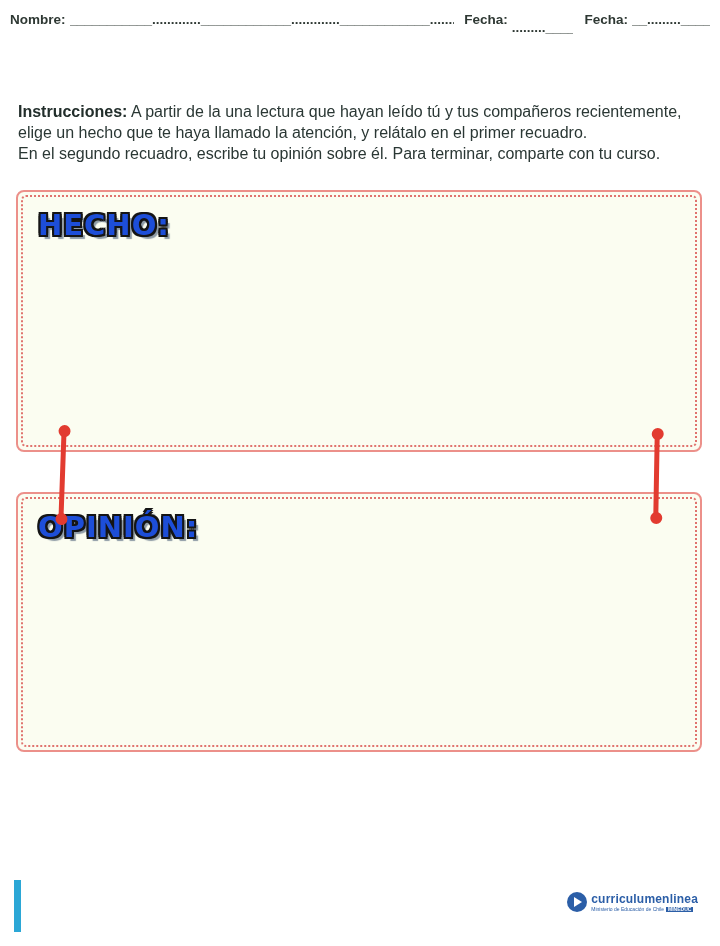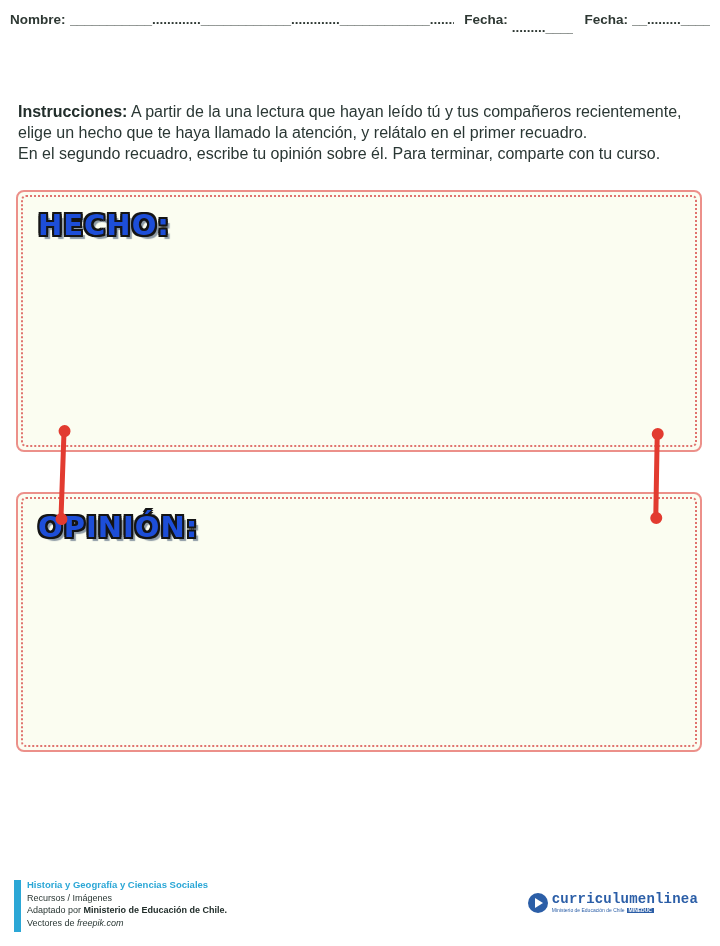--- a/index.html
+++ b/index.html
@@ -160,24 +160,23 @@
   .play-tri {
     width: 0; height: 0;
     border-top: 5px solid transparent;
     border-bottom: 5px solid transparent;
     border-left: 8px solid #ffffff;
     margin-left: 2px;
   }
   .logo-col { display: flex; flex-direction: column; line-height: 1; }
   .logo-text {
     color: #2b5ea7;
-    font-size: 14px;
+    font-size: 12px;
     font-weight: bold;
     letter-spacing: 0.2px;
-    font-family: Liberation Mono, monospace;
   }
   .logo-sub {
     display: flex;
     align-items: center;
     margin-top: 2px;
   }
   .logo-tagline {
     font-size: 5px;
     color: #2b5ea7;
     white-space: nowrap;
@@ -226,26 +225,20 @@
     <div class="dot dot-top"></div>
     <div class="dot dot-bottom"></div>
   </div>
   <div class="connector connector-right">
     <div class="dot dot-top"></div>
     <div class="dot dot-bottom"></div>
   </div>
 
   <div class="footer">
     <div class="footer-bar"></div>
-    <div class="footer-text">
-      <div class="footer-subject">Historia y Geografía y Ciencias Sociales</div>
-      <div>Recursos / Imágenes</div>
-      <div><span>Adaptado por </span><b>Ministerio de Educación de Chile.</b></div>
-      <div><span>Vectores de </span><i>freepik.com</i></div>
-    </div>
 
     <div class="logo">
       <div class="play-circle">
         <div class="play-tri"></div>
       </div>
       <div class="logo-col">
         <span class="logo-text">curriculumenlinea</span>
         <span class="logo-sub">
           <span class="logo-tagline">Ministerio de Educación de Chile</span>
           <span class="logo-badge">MINEDUC</span>

